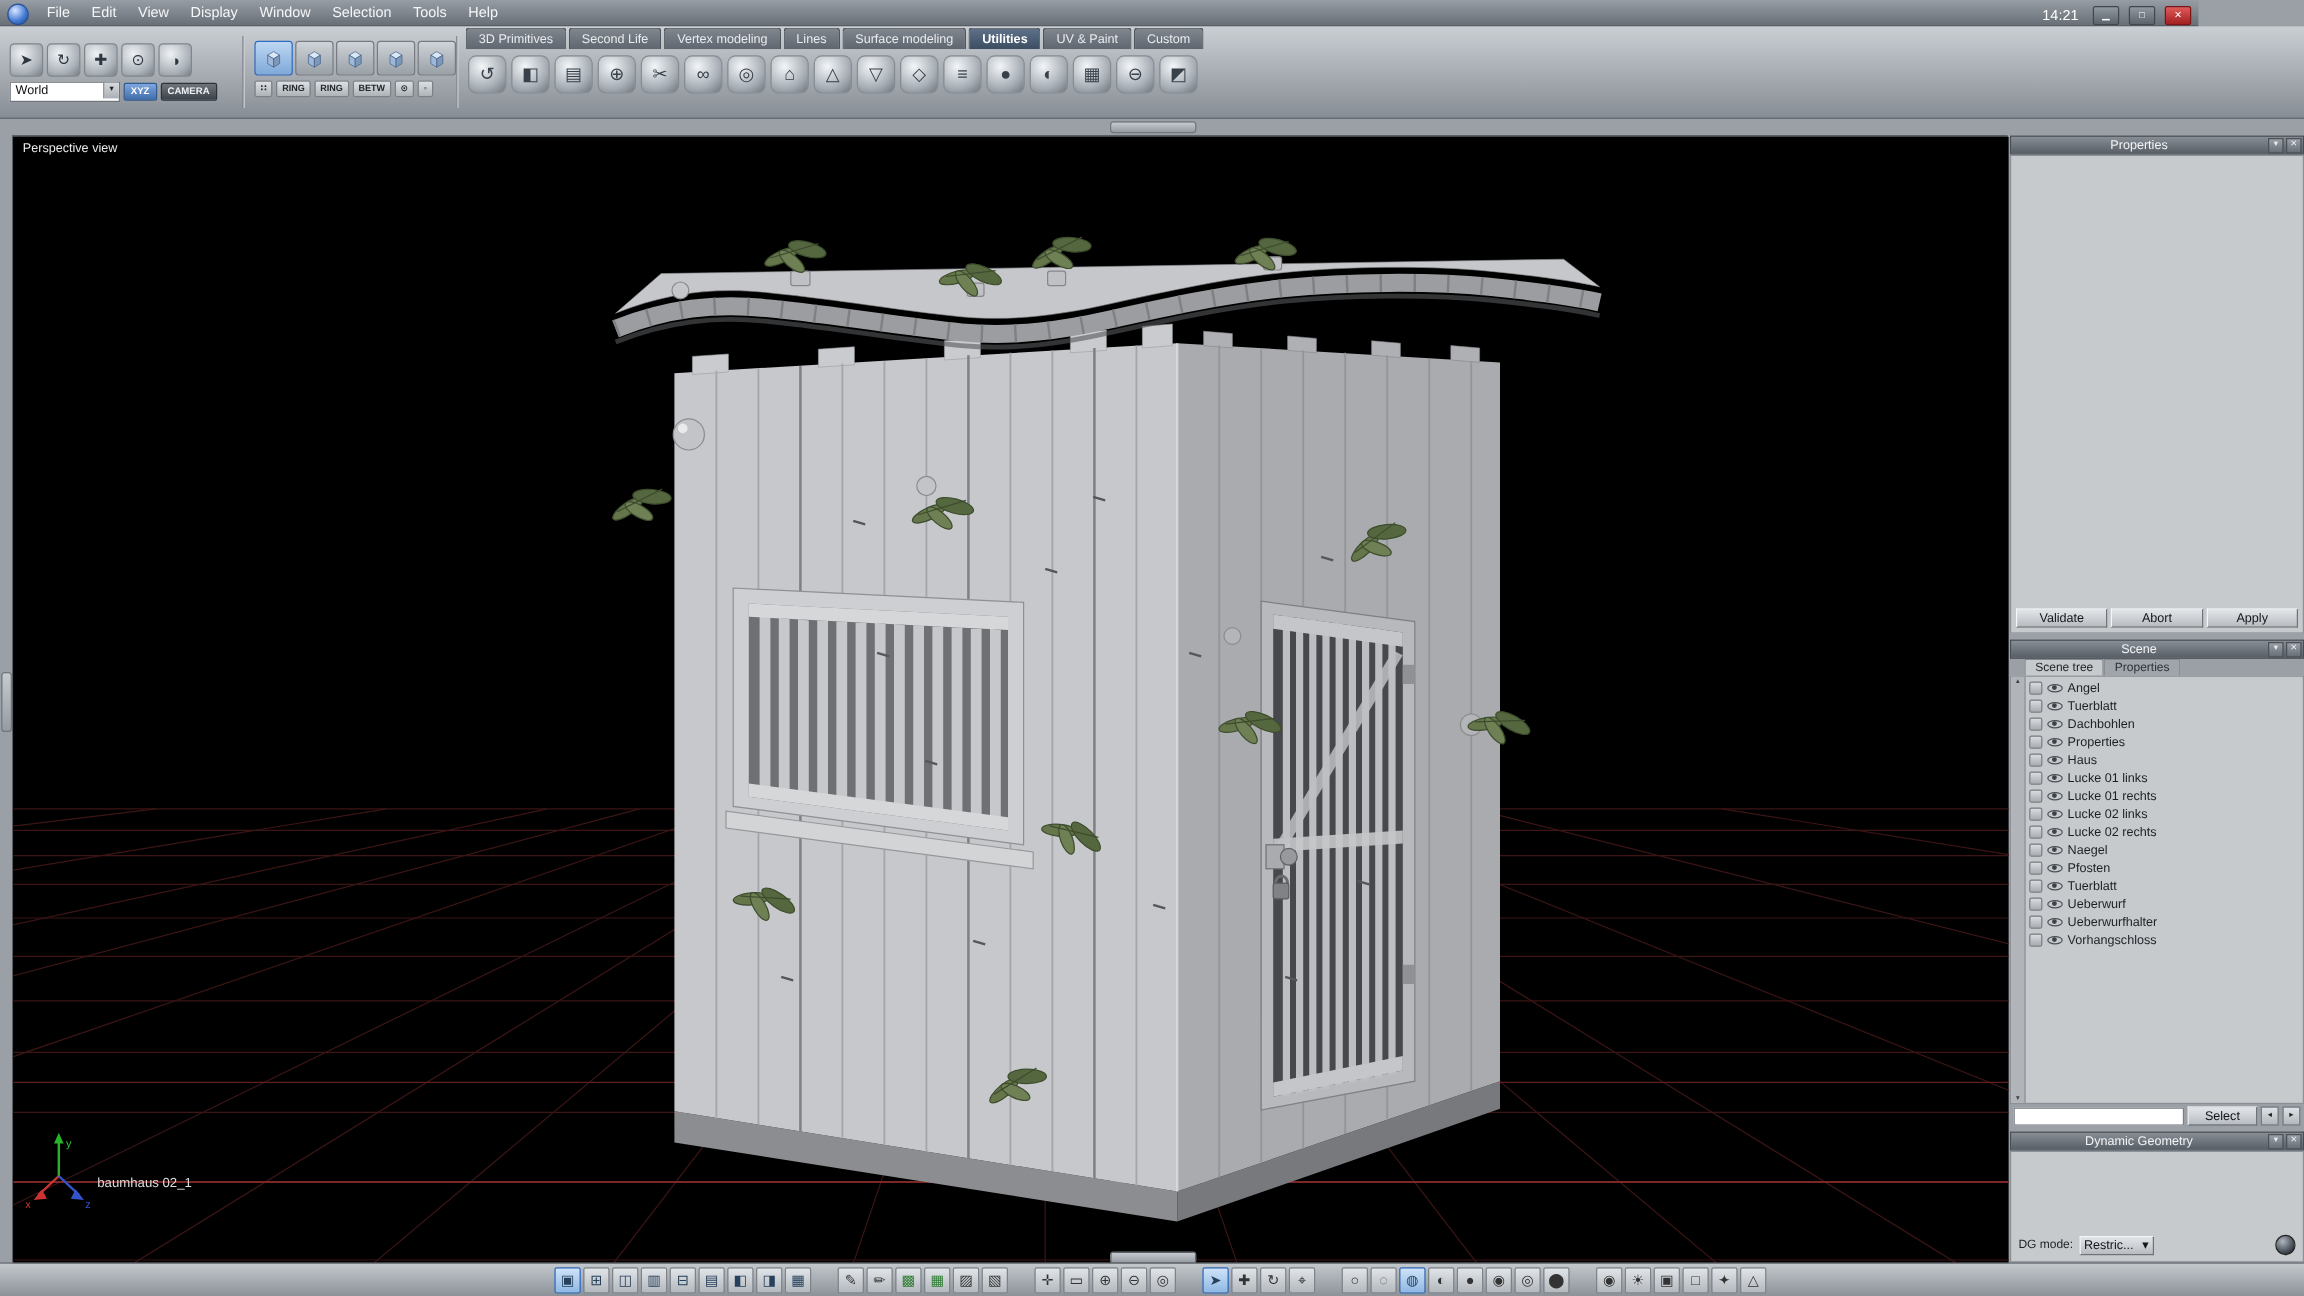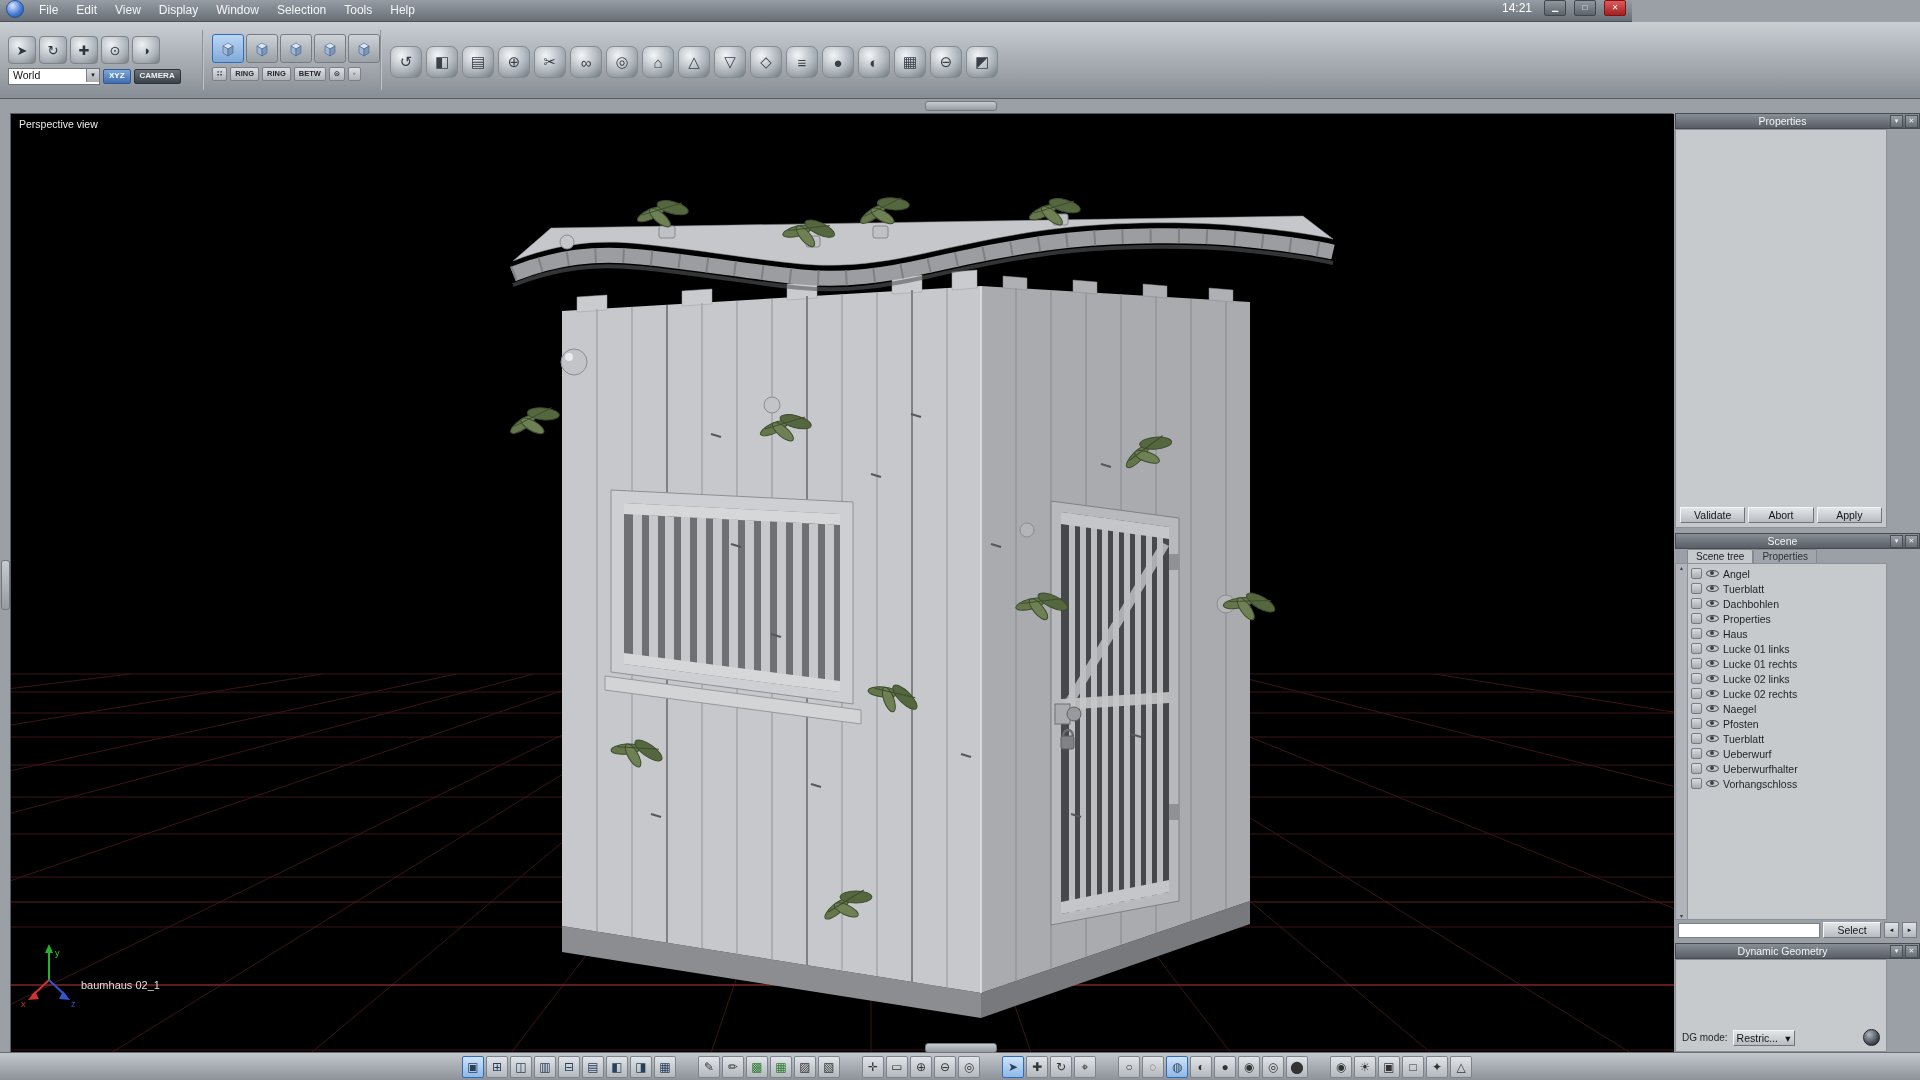--- a/index.html
+++ b/index.html
@@ -1,21 +1,21 @@
 <!DOCTYPE html>
 <html><head>
 <meta charset="utf-8">
 <style>
   html,body{margin:0;padding:0}
   body{position:relative;width:1920px;height:1080px;overflow:hidden;background:#9aa0a6;
        font-family:"Liberation Sans","DejaVu Sans",sans-serif;font-size:11px;color:#111}
 
   
-  .menubar{position:absolute;left:0;top:0;width:1632px;height:22px;box-sizing:border-box;
-    background:linear-gradient(#979da4,#686f76);display:flex;align-items:flex-start;padding:0 6px;border-bottom:1px solid #4c5258}
+  .menubar{position:absolute;left:0;top:0;width:1832px;height:22px;box-sizing:border-box;
+    background:linear-gradient(#979da4,#686f76);display:flex;align-items:flex-end;padding:0 6px;border-bottom:1px solid #4c5258}
   .logo{width:16px;height:16px;border-radius:50%;margin-right:6px;border:1px solid #27509a;
     background:radial-gradient(circle at 35% 30%,#d9e6ff,#4a7fd6 55%,#16408a)}
   .menu-item{padding:0 9px;line-height:21px;font-size:12px;color:#f4f6f8;cursor:default}
   .mb-right{margin-left:auto;display:flex;align-items:center;gap:8px}
   .time{font-size:12px;color:#fff;margin-right:4px}
   .winbtn{width:20px;height:14px;font-size:8px;line-height:13px;text-align:center;color:#fff;border-radius:2px;
     background:linear-gradient(#9199a0,#5c636a);border:1px solid #41474d}
   .winbtn.close{background:linear-gradient(#e05a5a,#a32020);border-color:#7c1414}
 
   
@@ -56,21 +56,21 @@
   .viewport{position:absolute;left:10px;top:113px;width:1663px;height:939px;background:#000;box-sizing:border-box;border:1px solid #575d63}
   .vp-label{position:absolute;left:8px;top:4px;color:#eaeaea;font-size:10.5px;z-index:3}
 
   
   .rightpanel{position:absolute;left:1675px;top:113px;width:245px;height:939px}
   .ptitle{position:absolute;left:0;width:245px;height:16px;box-sizing:border-box;display:flex;align-items:center;
     background:linear-gradient(#888e96,#585e66);border:1px solid #464c52;color:#f2f4f6;font-size:10.5px}
   .ptitle .t{flex:1;text-align:center}
   .mini-sq{width:11px;height:11px;font-size:7px;line-height:10px;text-align:center;color:#eceef0;margin:0 1px;
     background:linear-gradient(#9aa0a8,#686e76);border:1px solid #4b5157}
-  .pbody{position:absolute;left:0;width:212px;background:#c6cacd;border:1px solid #8b9196;box-sizing:border-box}
+  .pbody{position:absolute;left:0;width:245px;background:#c6cacd;border:1px solid #8b9196;box-sizing:border-box}
   .btnrow{position:absolute;left:4px;right:4px;bottom:4px;display:flex;gap:3px}
   .btn{flex:1;height:16px;line-height:14px;font-size:10.5px;color:#14171a;text-align:center;box-sizing:border-box;
     background:linear-gradient(#e3e6e9,#b8bcc0);border:1px solid;border-color:#f4f6f8 #6f757b #6f757b #f4f6f8}
   .scene-tabs{position:absolute;left:12px;display:flex}
   .stab{height:14px;line-height:13px;font-size:10px;padding:0 8px;border:1px solid #84898e;border-bottom:none;border-radius:2px 2px 0 0}
   .stab.active{background:#c6cacd;color:#1b1e21}
   .stab.inactive{background:#9fa5ab;color:#2c3136}
   .vscroll{position:absolute;left:0;top:0;bottom:0;width:11px;background:#b1b5b9;border-right:1px solid #8b9196;
     display:flex;flex-direction:column;justify-content:space-between;align-items:center;font-size:6px;color:#3a4046}
   .srows{position:absolute;left:12px;top:2px;right:1px}
@@ -179,20 +179,30 @@
       <span class="minibtn">∷</span>
       <span class="minibtn">RING</span>
       <span class="minibtn">RING</span>
       <span class="minibtn">BETW</span>
       <span class="minibtn">⊙</span>
       <span class="minibtn">◦</span>
     </div>
   </div>
   <div class="groove" style="left:380px"></div>
 
+  <div class="tabs">
+    <span class="tab">3D Primitives</span>
+    <span class="tab">Second Life</span>
+    <span class="tab">Vertex modeling</span>
+    <span class="tab">Lines</span>
+    <span class="tab">Surface modeling</span>
+    <span class="tab active">Utilities</span>
+    <span class="tab">UV &amp; Paint</span>
+    <span class="tab">Custom</span>
+  </div>
 
   <div class="tools-main">
     <span class="t3d">↺</span>
     <span class="t3d">◧</span>
     <span class="t3d">▤</span>
     <span class="t3d">⊕</span>
     <span class="t3d">✂</span>
     <span class="t3d">∞</span>
     <span class="t3d">◎</span>
     <span class="t3d">⌂</span>

